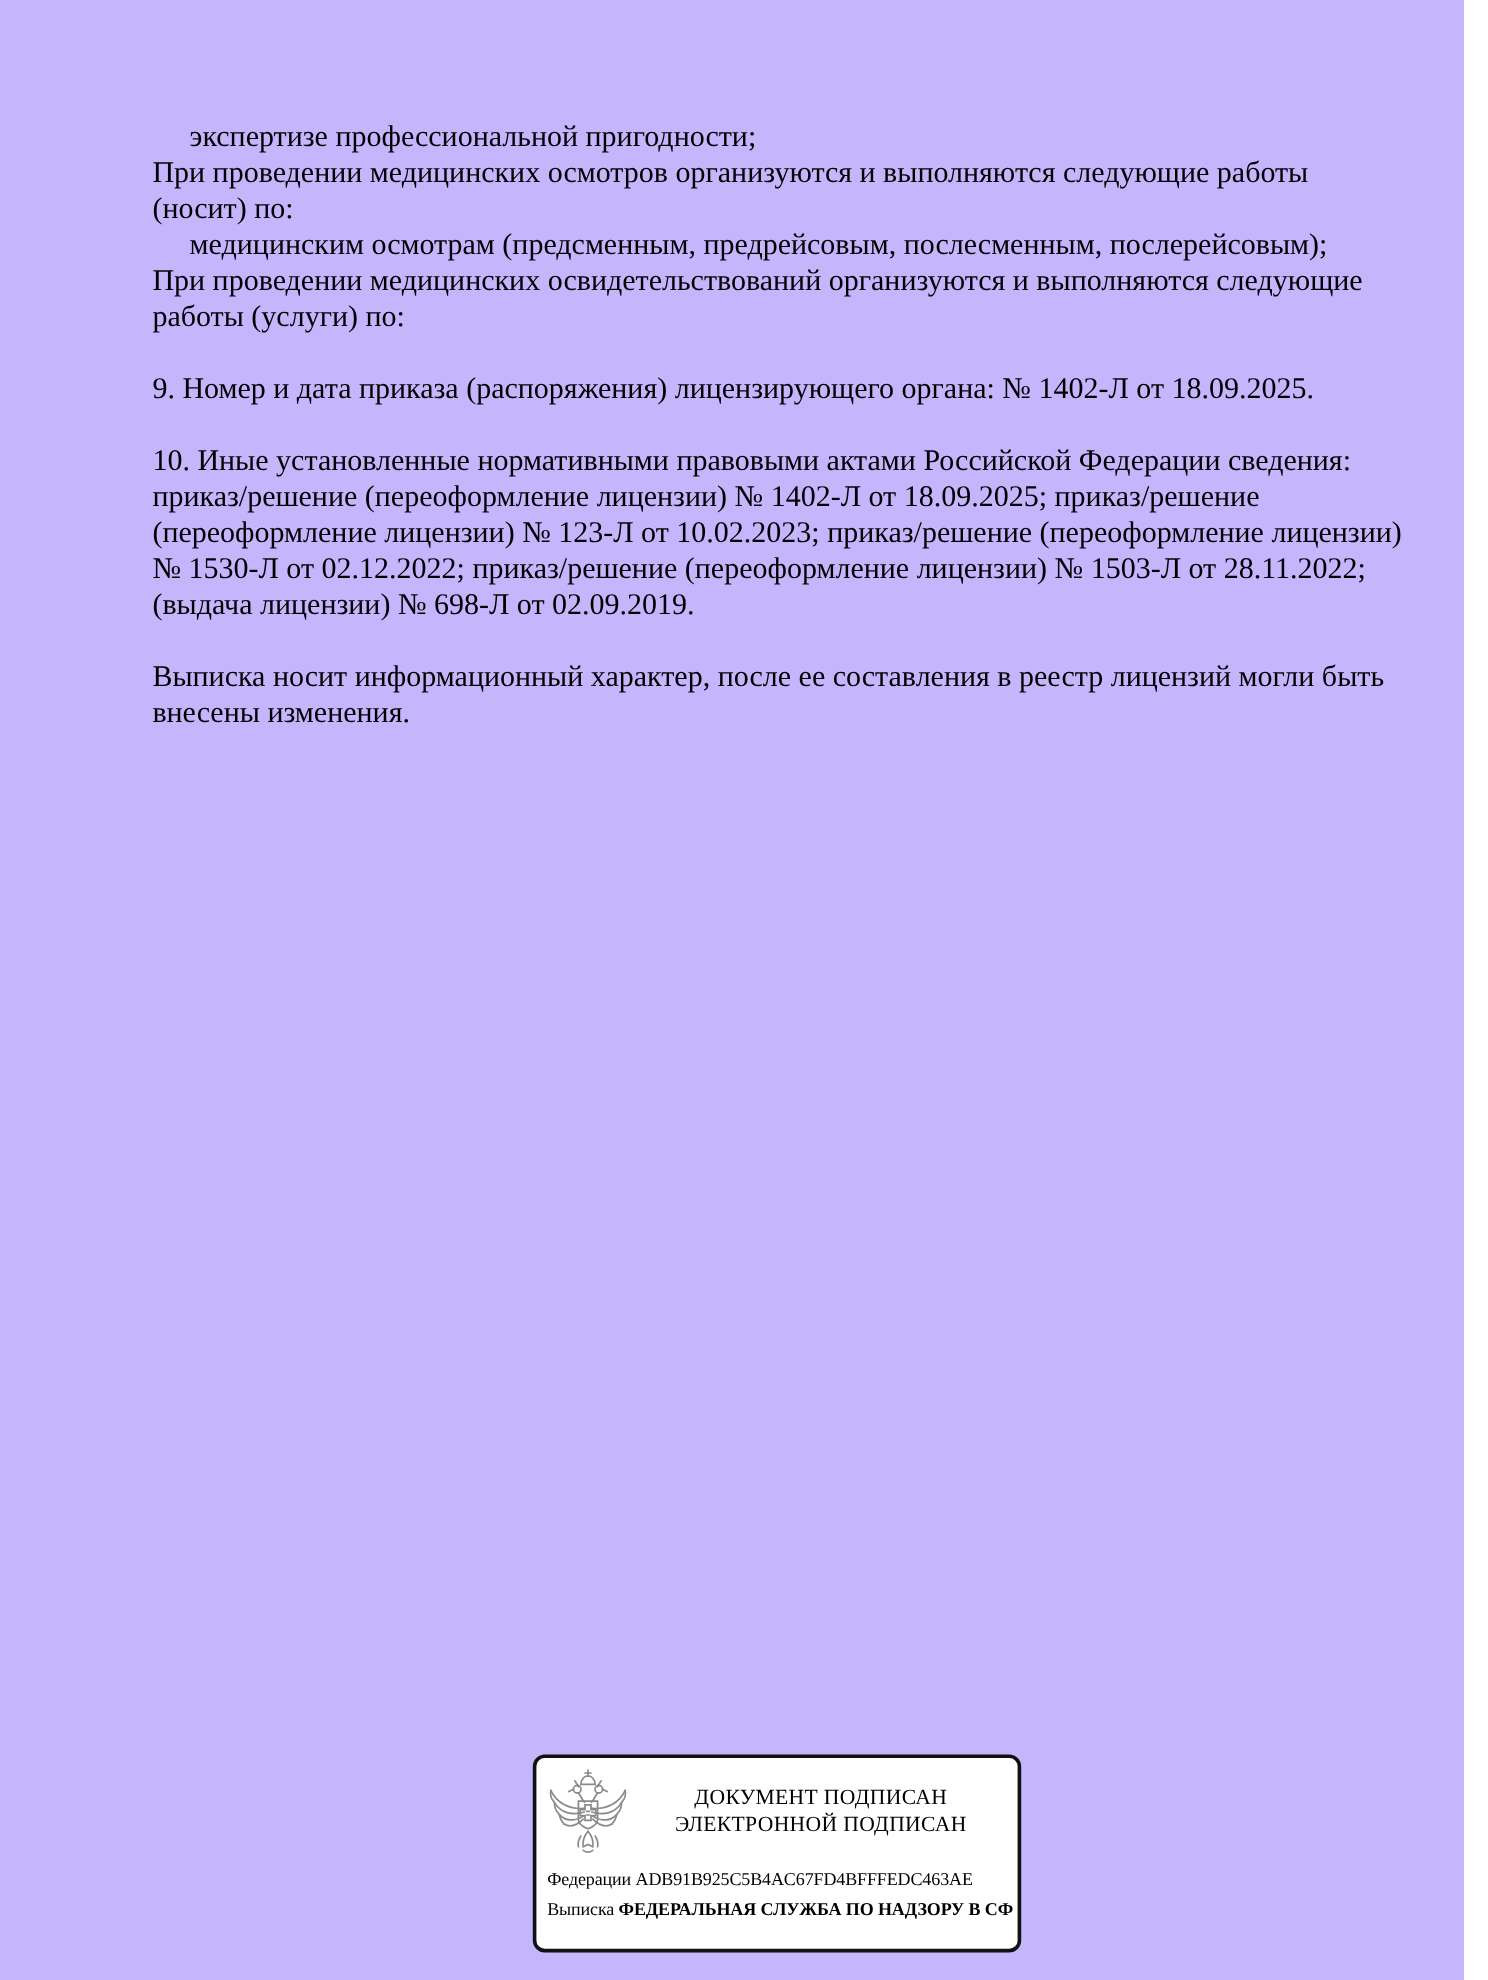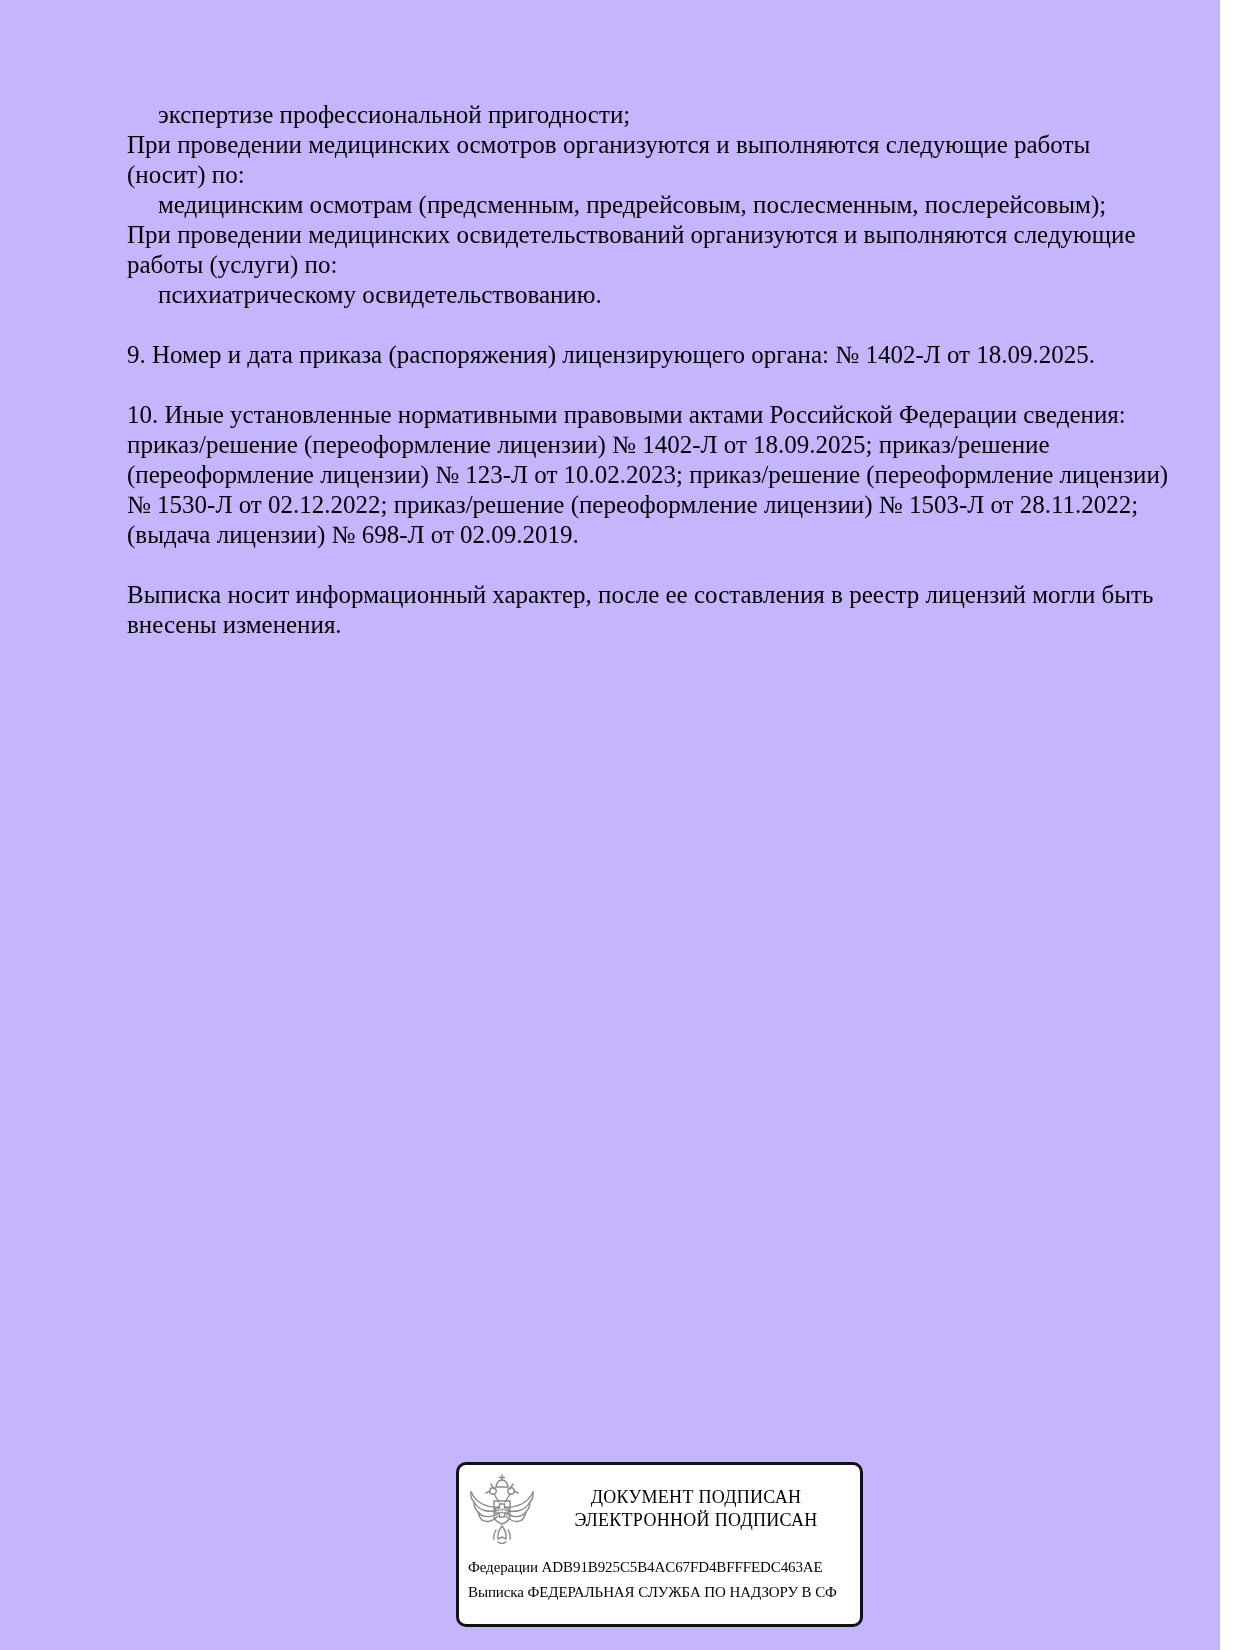--- a/index.html
+++ b/index.html
@@ -23,21 +23,21 @@
     height:30px;
     line-height:30px;
     font-size:25px;
     white-space:nowrap;
   }
   .ln.ind{padding-left:31px;}
   .gap{height:30px;}
   
   .stamp{
     position:absolute;
-    left:456px;
+    left:444px;
     top:1462px;
     width:407px;
     height:165px;
     box-sizing:border-box;
     border:3px solid #111;
     border-radius:10px;
     background:#fff;
     overflow:hidden;
   }
   .stamp-top{
@@ -65,35 +65,34 @@
   .stamp-lines{
     padding:8px 0 0 9px;
   }
   .stamp-line{
     font-size:15px;
     line-height:25px;
     white-space:nowrap;
     overflow:hidden;
     letter-spacing:-0.1px;
   }
-  .stamp-line .bold{font-weight:normal;}
+  .stamp-line .bold{font-weight:bold;}
 </style>
 </head>
 <body>
 
 <div class="page">
 
   <div class="doc-text">
     <div class="ln ind">экспертизе профессиональной пригодности;</div>
     <div class="ln">При проведении медицинских осмотров организуются и выполняются следующие работы</div>
     <div class="ln">(носит) по:</div>
     <div class="ln ind">медицинским осмотрам (предсменным, предрейсовым, послесменным, послерейсовым);</div>
     <div class="ln">При проведении медицинских освидетельствований организуются и выполняются следующие</div>
     <div class="ln">работы (услуги) по:</div>
-    <div class="ln ind">психиатрическому освидетельствованию.</div>
     <div class="gap"></div>
     <div class="ln">9. Номер и дата приказа (распоряжения) лицензирующего органа: № 1402-Л от 18.09.2025.</div>
     <div class="gap"></div>
     <div class="ln">10. Иные установленные нормативными правовыми актами Российской Федерации сведения:</div>
     <div class="ln">приказ/решение (переоформление лицензии) № 1402-Л от 18.09.2025; приказ/решение</div>
     <div class="ln">(переоформление лицензии) № 123-Л от 10.02.2023; приказ/решение (переоформление лицензии)</div>
     <div class="ln">№ 1530-Л от 02.12.2022; приказ/решение (переоформление лицензии) № 1503-Л от 28.11.2022;</div>
     <div class="ln">(выдача лицензии) № 698-Л от 02.09.2019.</div>
     <div class="gap"></div>
     <div class="ln">Выписка носит информационный характер, после ее составления в реестр лицензий могли быть</div>

